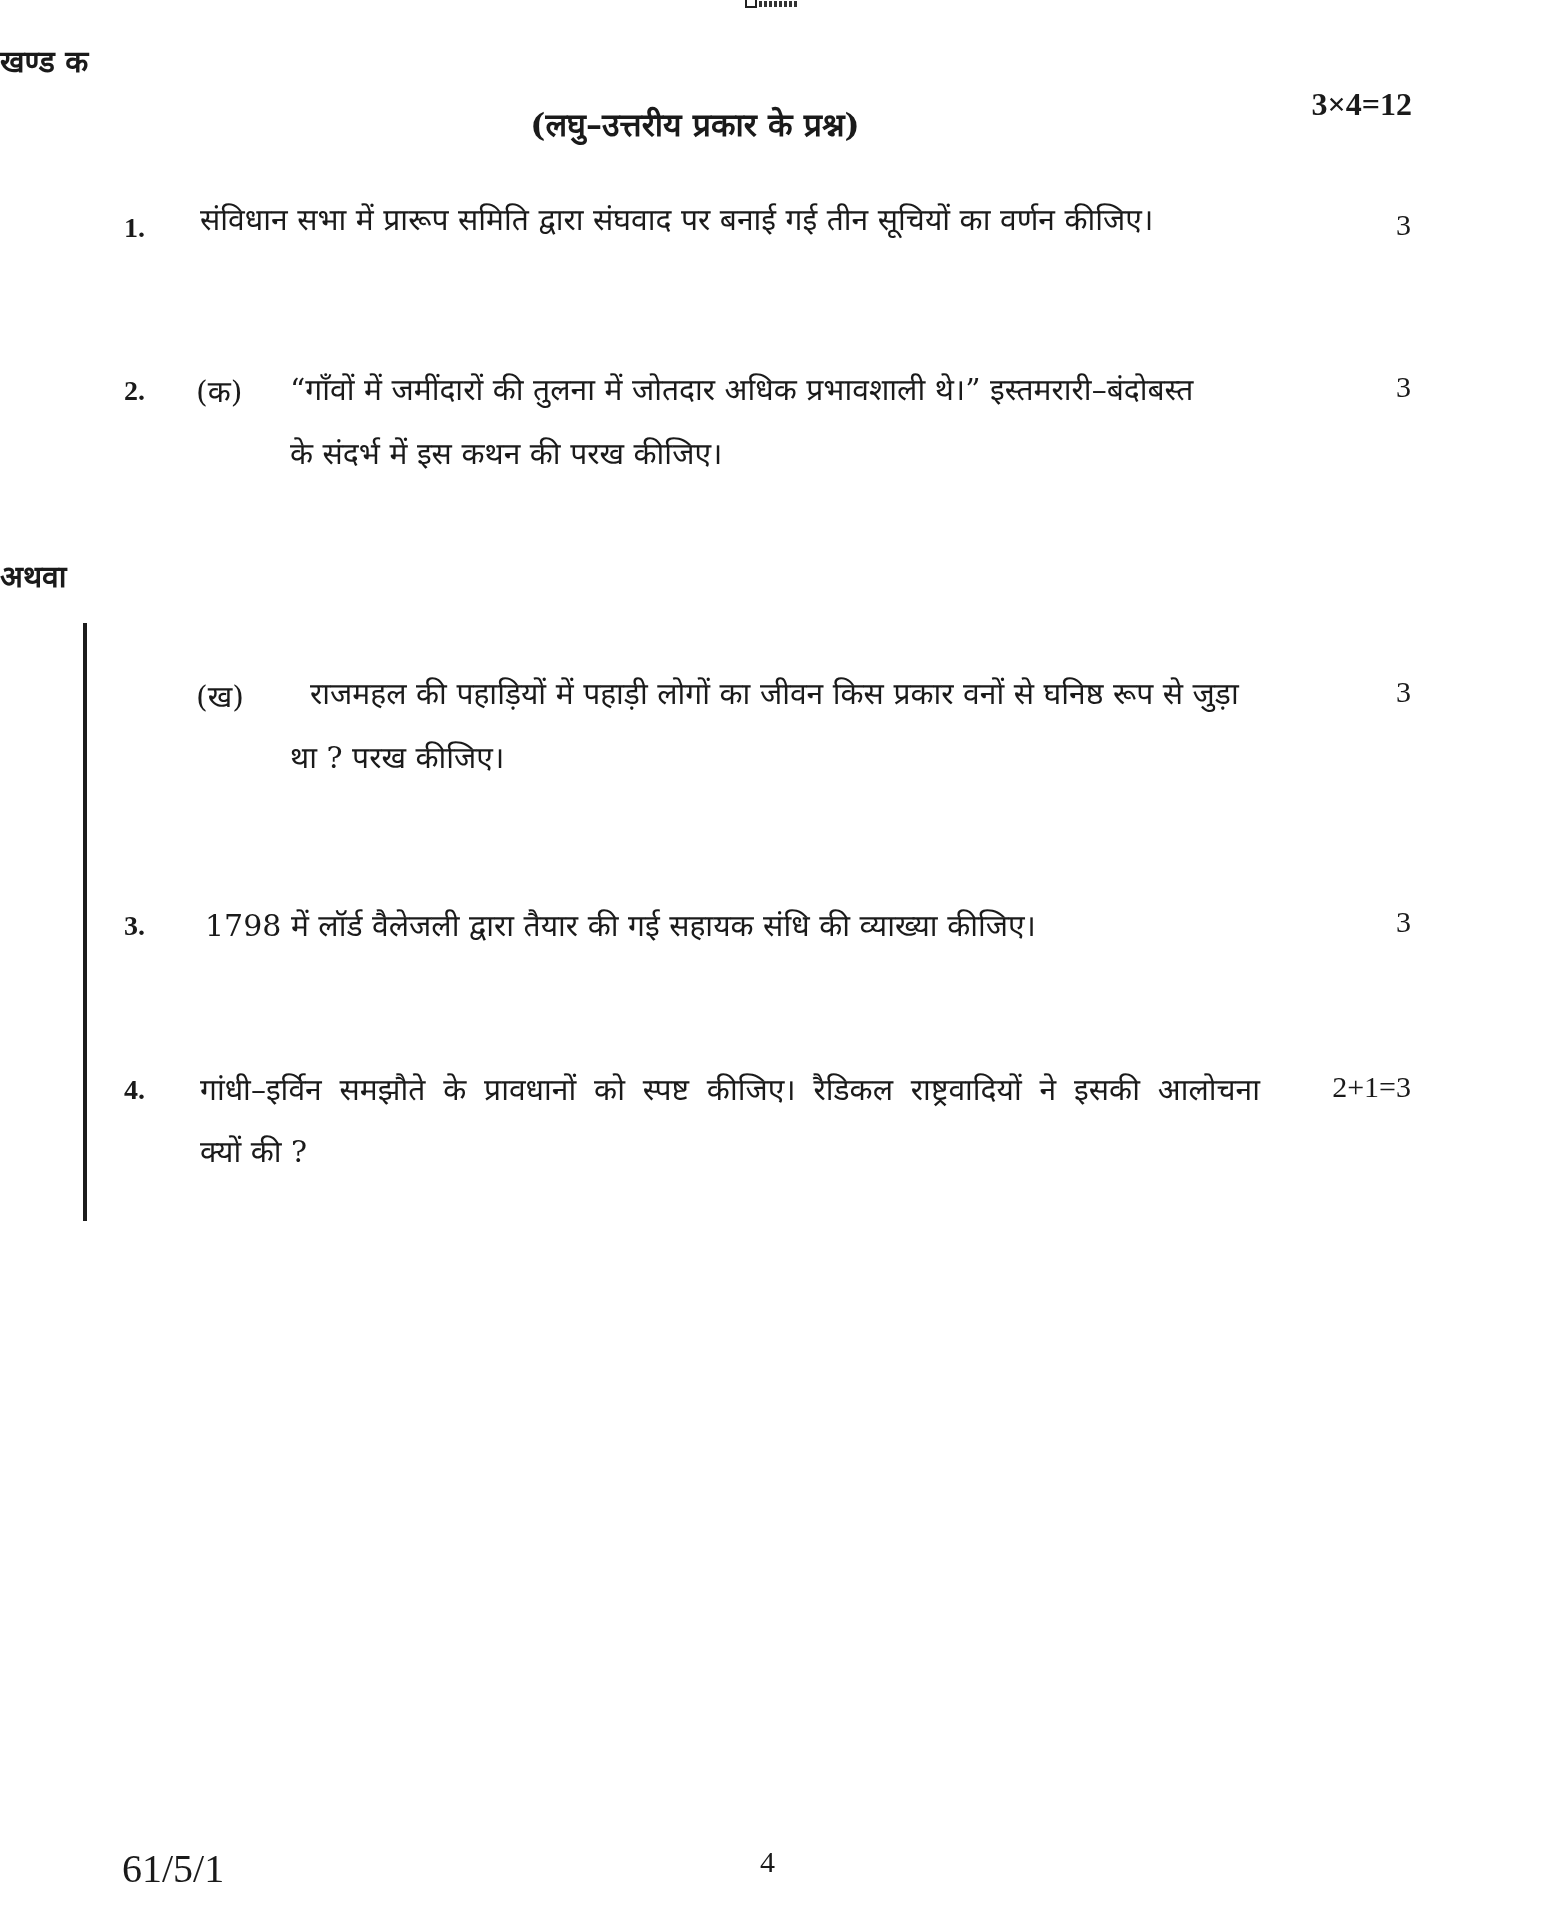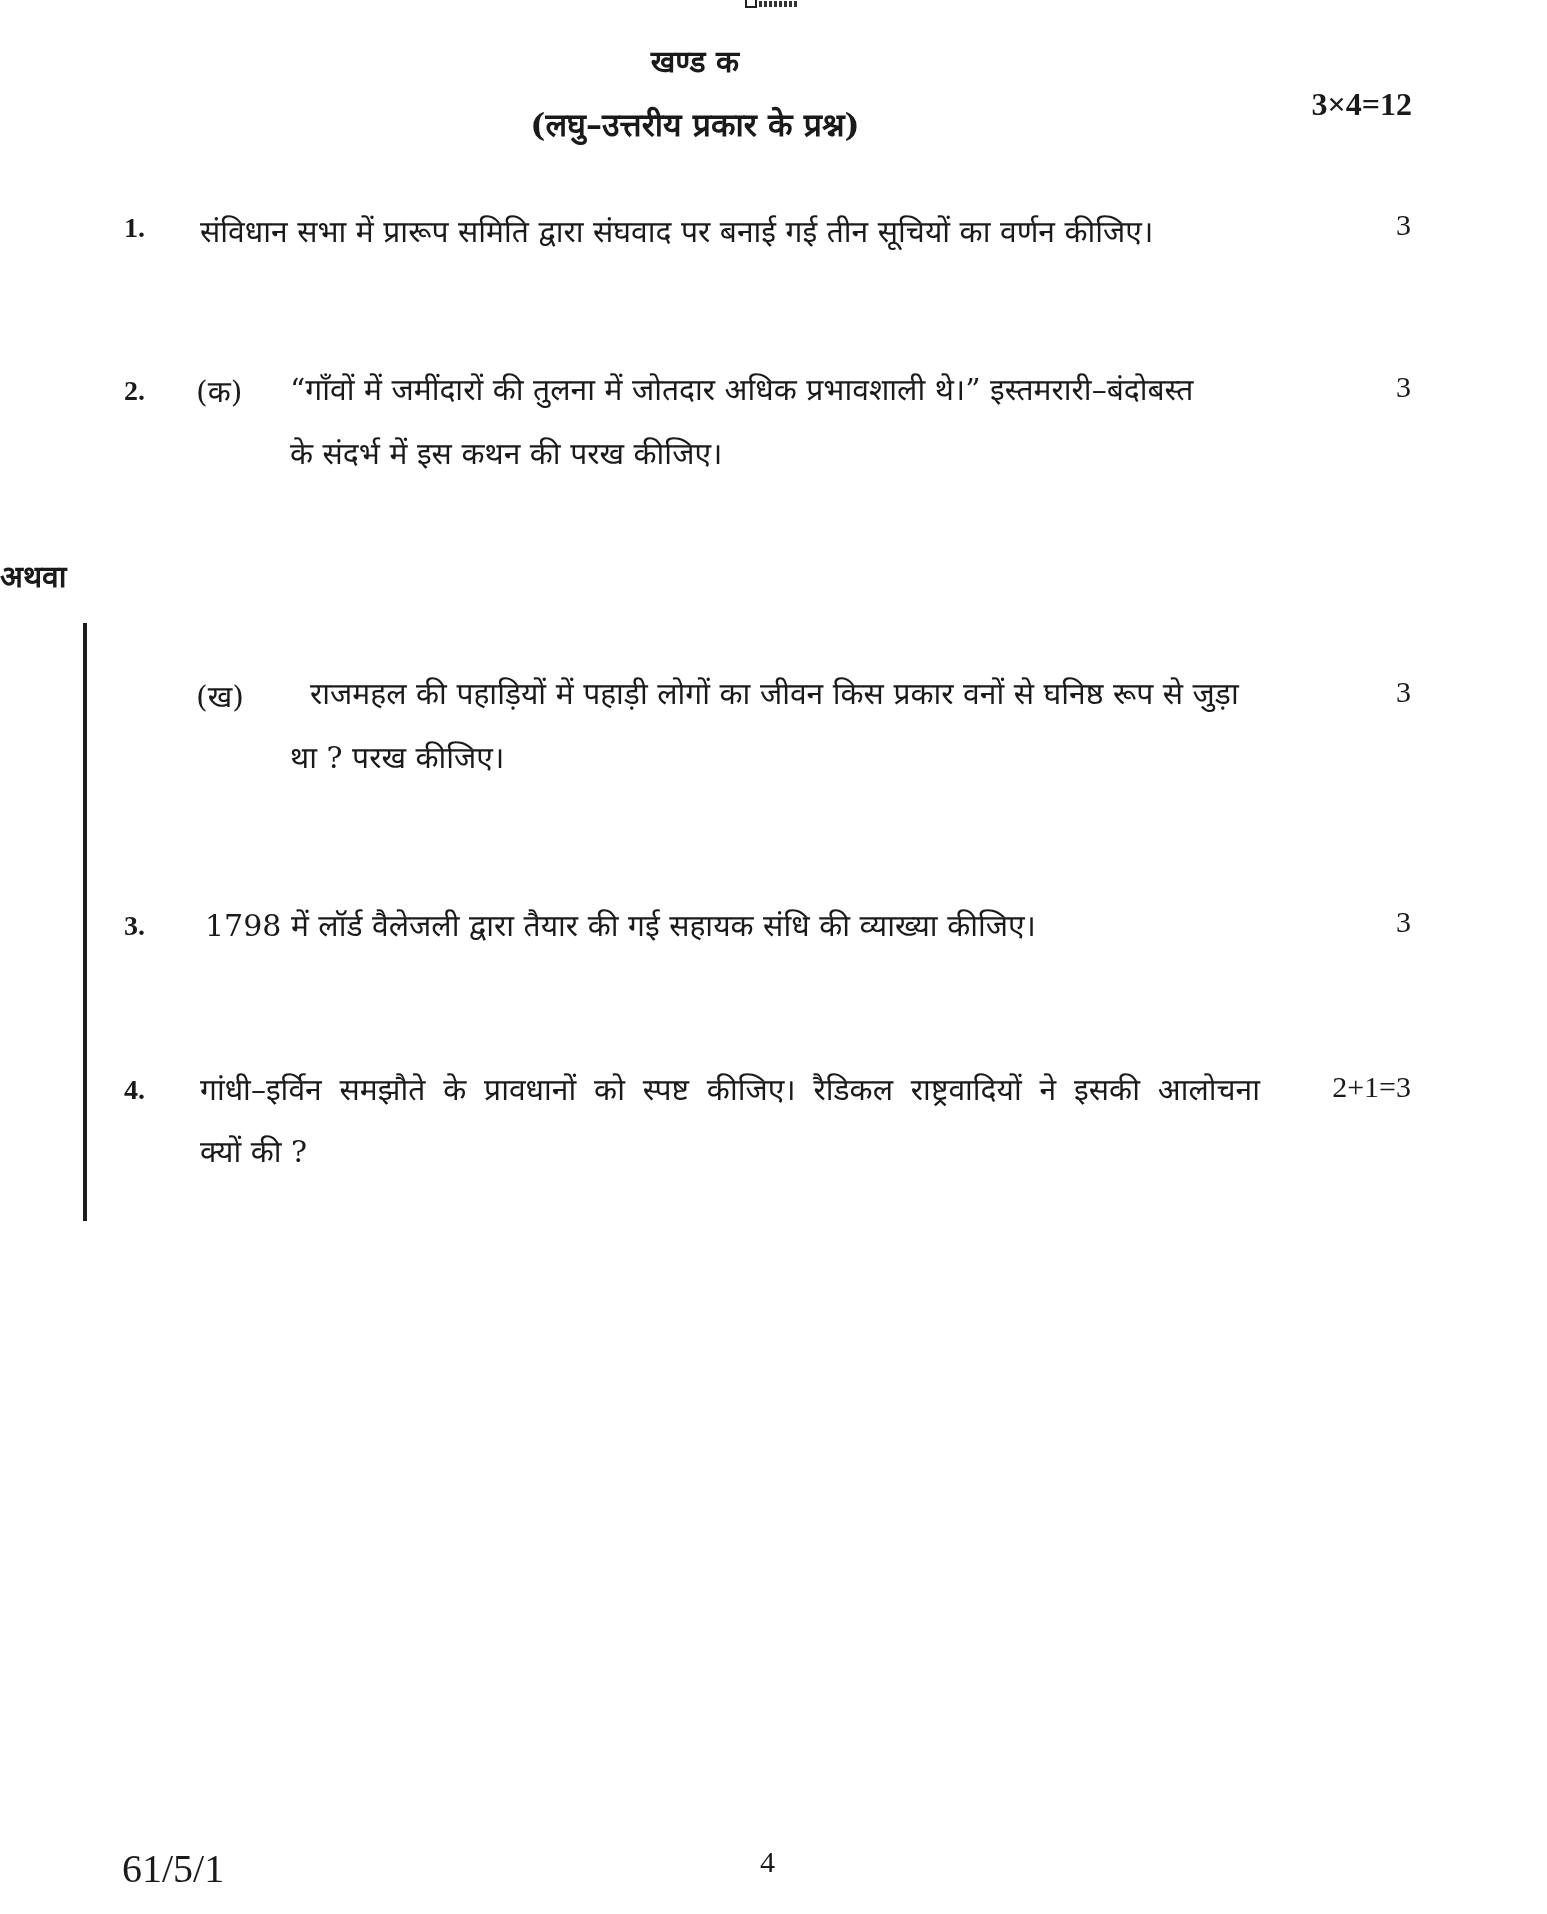--- a/index.html
+++ b/index.html
@@ -26,21 +26,21 @@
       border: 2px solid #222; border-top: none;
       box-sizing: border-box;
     }
     .qr-scribble {
       width: 38px; height: 6px;
       background: repeating-linear-gradient(90deg, #333 0 3px, #fff 3px 5px);
       margin-top: 1px;
     }
     .section-title {
       left: 0; width: 1390px;
-      text-align: center;
+      text-align: left;
       font-weight: bold;
       font-size: 30px;
     }
     .section-sub {
       left: 0; width: 1390px;
       text-align: center;
       font-weight: bold;
       font-size: 32px;
     }
     .total-marks {
@@ -98,21 +98,21 @@
   <div class="qr-box"></div>
   <div class="qr-scribble"></div>
 </div>
 
 <div class="abs section-title" style="top:40px;">खण्ड क</div>
 <div class="abs section-sub" style="top:102px;">(लघु–उत्तरीय प्रकार के प्रश्न)</div>
 <div class="abs total-marks" style="top:86px;">3×4=12</div>
 
 <div>
   <div class="abs qnum" style="top:212px;">1.</div>
-  <div class="abs qtext" style="left:200px; top:200px;">संविधान सभा में प्रारूप समिति द्वारा संघवाद पर बनाई गई तीन सूचियों का वर्णन कीजिए।</div>
+  <div class="abs qtext" style="left:200px; top:188px;">संविधान सभा में प्रारूप समिति द्वारा संघवाद पर बनाई गई तीन सूचियों का वर्णन कीजिए।</div>
   <div class="abs marks" style="top:208px;">3</div>
 </div>
 
 <div>
   <div class="abs qnum" style="top:375px;">2.</div>
   <div class="abs qpart" style="top:370px;">(क)</div>
   <div class="abs qtext" style="left:290px; top:358px;">“गाँवों में जमींदारों की तुलना में जोतदार अधिक प्रभावशाली थे।” इस्तमरारी–बंदोबस्त</div>
   <div class="abs qtext" style="left:290px; top:422px;">के संदर्भ में इस कथन की परख कीजिए।</div>
   <div class="abs marks" style="top:370px;">3</div>
 </div>

